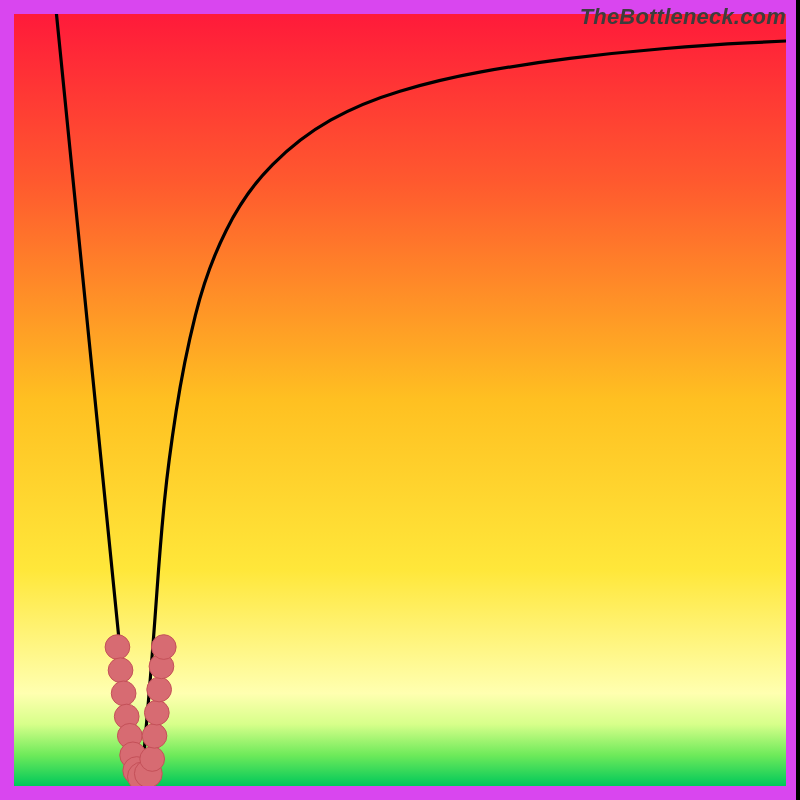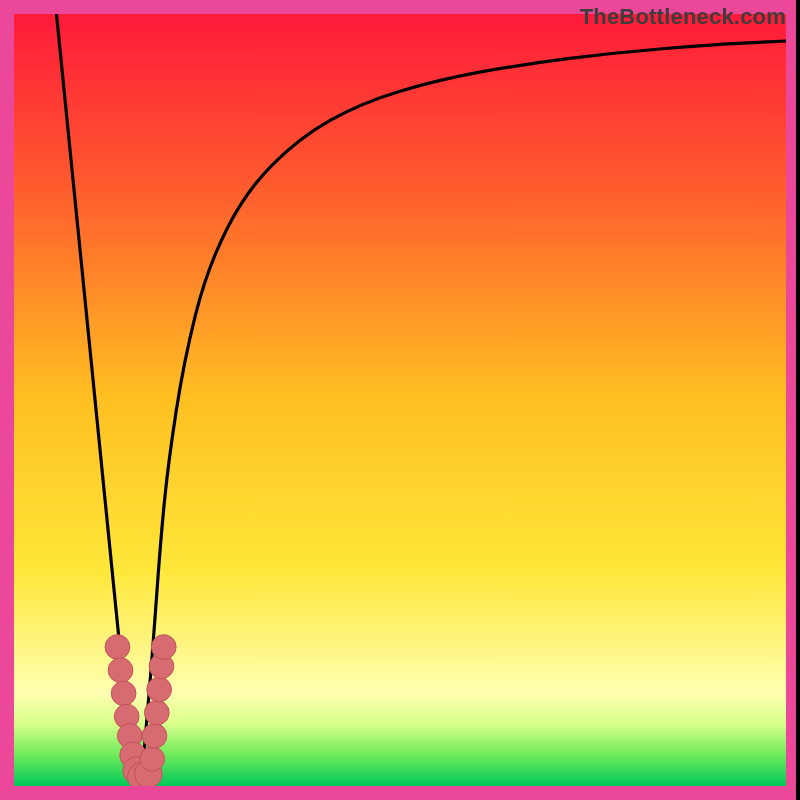--- a/index.html
+++ b/index.html
@@ -8,21 +8,22 @@
     width: 800px;
     height: 800px;
     background: #000;
     overflow: hidden;
     font-family: Arial, Helvetica, sans-serif;
   }
   .stage {
     position: relative;
     width: 796px;
     height: 800px;
-    background: #ec4899;
+    background: #d946ef;
+    font-style: italic;
   }
   .watermark {
     position: absolute;
     top: 4px;
     right: 10px;
     color: #3d3d3d;
     font-size: 22px;
     font-weight: 600;
     letter-spacing: 0.2px;
     user-select: none;

